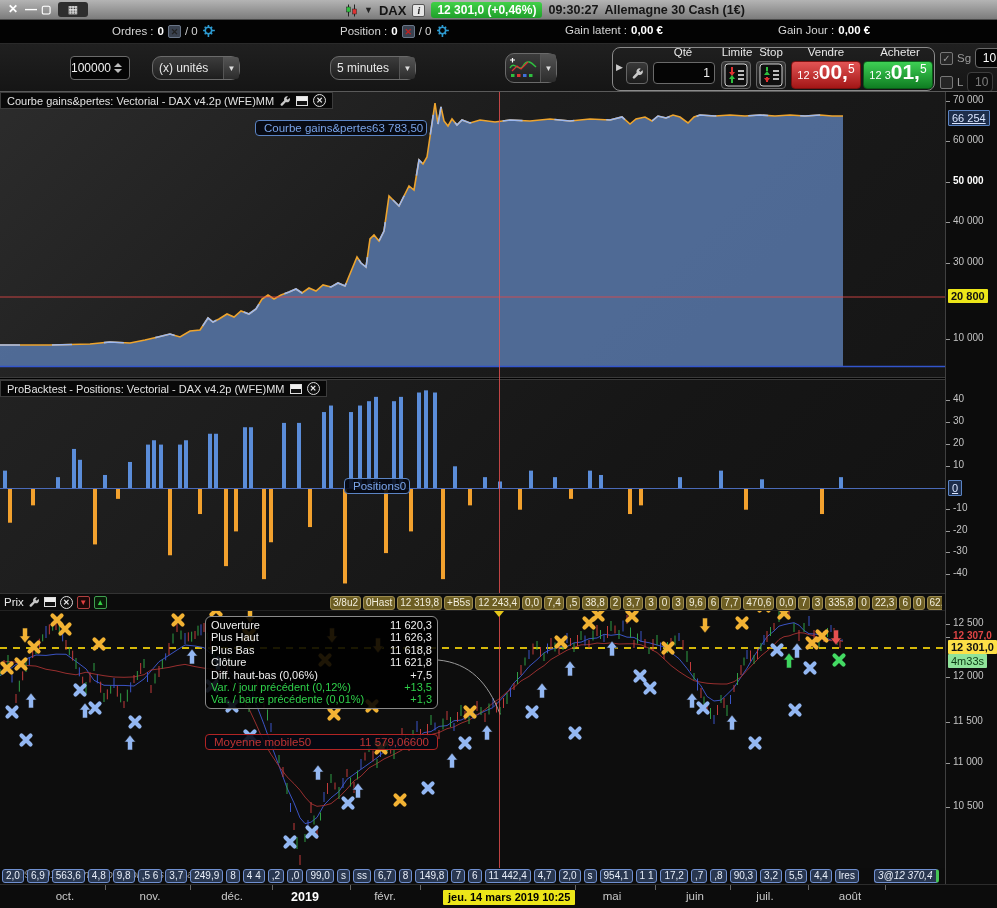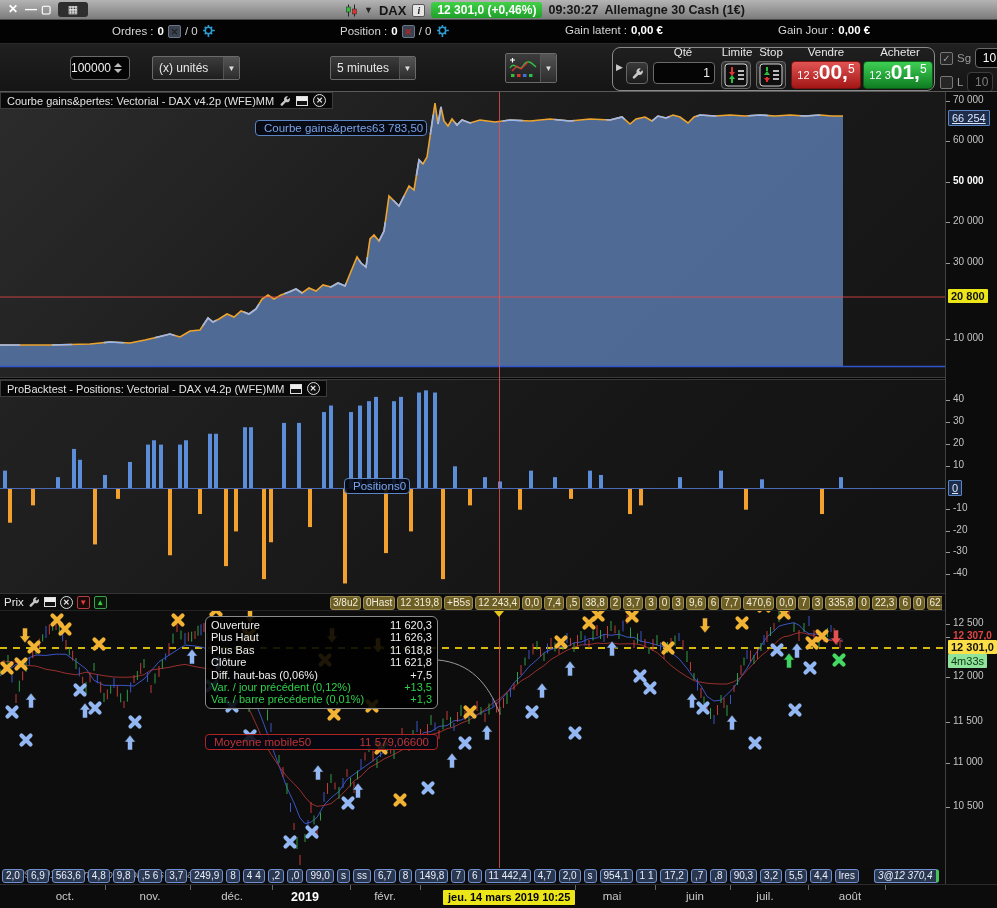--- a/index.html
+++ b/index.html
@@ -27,21 +27,21 @@
   .st-val{color:#fff;font-weight:bold;}
   .xbox{width:13px;height:13px;border:1px solid #6a7688;background:#3a4250;border-radius:2px;
     font-size:9px;text-align:center;line-height:12px;color:#222;font-weight:bold;}
   .xbox.red{color:#c02020;}
 
   
   #toolbar{position:absolute;left:0;top:44px;width:997px;height:48px;
     background:linear-gradient(#202020,#151515);border-bottom:1px solid #5a5a5a;}
   .inp{background:#050505;border:1px solid #6a6a6a;border-radius:4px;color:#f0f0f0;font-size:12px;
     text-align:right;padding:0 4px;display:flex;align-items:center;justify-content:flex-end;}
-  .drop{position:absolute;background:linear-gradient(#3c3c3c,#1e1e1e);border:1px solid #6a6a6a;border-radius:2px;
+  .drop{position:absolute;background:linear-gradient(#3c3c3c,#1e1e1e);border:1px solid #6a6a6a;border-radius:9px;
     color:#e8e8e8;font-size:12px;display:flex;align-items:center;}
   .drop .dtext{flex:1;padding:0 6px;}
   .drop .darr{width:16px;align-self:stretch;border-left:1px solid #555;display:flex;align-items:center;justify-content:center;
     font-size:8px;color:#ddd;background:linear-gradient(#555,#2c2c2c);border-radius:0 3px 3px 0;}
   .spin{display:flex;flex-direction:column;justify-content:center;gap:2px;padding:0 3px;}
   .spin i{display:block;width:0;height:0;border-left:4px solid transparent;border-right:4px solid transparent;}
   .spin .up{border-bottom:4px solid #bbb;}
   .spin .dn{border-top:4px solid #bbb;}
   #trade-panel{position:absolute;left:612px;top:3px;width:323px;height:44px;border:1px solid #8a8a8a;border-radius:8px;}
   .pan-lbl{position:absolute;top:-2px;color:#e8e8e8;font-size:11.5px;transform:translateX(-50%);}
@@ -776,21 +776,21 @@
 
   <div id="axis-strip">
       <div class="axtick" style="top: 9px;"></div>
       <div class="axt" style="top: 2px;">70 000</div>
       <div class="axbox blue" style="top: 18px;">66 254</div>
       <div class="axtick" style="top: 49px;"></div>
       <div class="axt" style="top: 42px;">60 000</div>
       <div class="axtick" style="top: 90px;"></div>
       <div class="axt b" style="top: 83px;">50 000</div>
       <div class="axtick" style="top: 130px;"></div>
-      <div class="axt" style="top: 123px;">20 000</div>
+      <div class="axt" style="top: 123px;">40 000</div>
       <div class="axtick" style="top: 171px;"></div>
       <div class="axt" style="top: 164px;">30 000</div>
       <div class="axbox yellow" style="top: 197px;">20 800</div>
       <div class="axtick" style="top: 247px;"></div>
       <div class="axt" style="top: 240px;">10 000</div>
       <div class="axtick" style="top: 308px;"></div>
       <div class="axt" style="top: 301px;">40</div>
       <div class="axtick" style="top: 330px;"></div>
       <div class="axt" style="top: 323px;">30</div>
       <div class="axtick" style="top: 352px;"></div>

